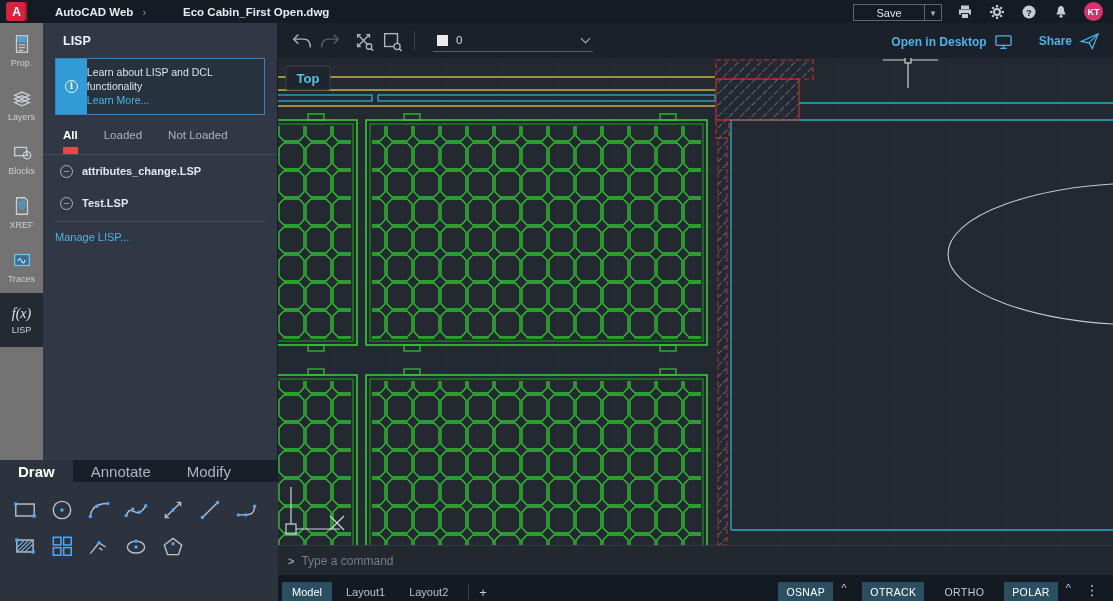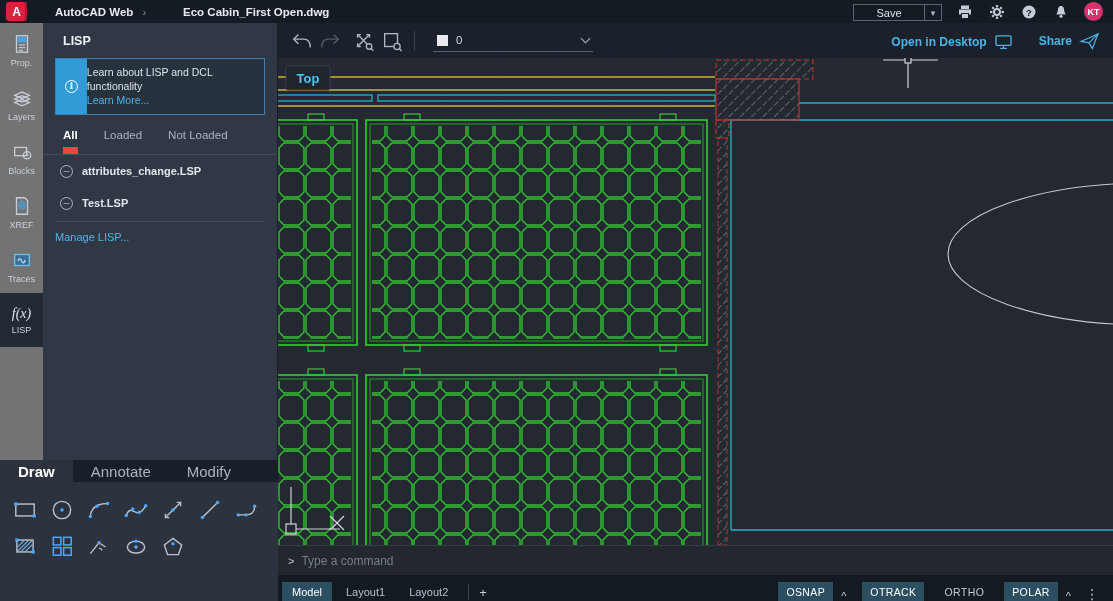--- a/index.html
+++ b/index.html
@@ -88,21 +88,21 @@
   #command-input::placeholder { color:#767e8a; }
 
   
   #bottom-bar { left:278px; top:575px; width:835px; height:34px; background:#141a22;
     display:flex; align-items:center; z-index:25; }
   .sheet-tab { height:20px; padding:0 10px; margin-left:4px; font-size:11px; color:#b8c0ca;
     display:flex; align-items:center; cursor:pointer; }
   .sheet-tab.active { background:#2b4f61; color:#fff; }
   .bb-sep { width:1px; height:16px; background:#39414d; margin:0 10px; }
   .add-tab { color:#c5ccd6; font-size:13px; cursor:pointer; }
-  .bb-right { margin-left:auto; display:flex; align-items:flex-end; padding-right:8px; gap:4px; }
+  .bb-right { margin-left:auto; display:flex; align-items:flex-start; padding-right:8px; gap:4px; }
   .toggle { height:20px; padding:0 8px; font-size:10.5px; letter-spacing:.4px; color:#c5ccd6;
     display:flex; align-items:center; cursor:pointer; }
   .toggle.active { background:#2b4f61; color:#fff; }
   .caret-up { color:#c5ccd6; font-size:11px; padding:0 4px; cursor:pointer; }
   .dots { color:#c5ccd6; font-size:14px; padding:0 6px; cursor:pointer; }
 
   svg text { font-family:"Liberation Sans",sans-serif; }
 </style>
 </head>
 <body>

